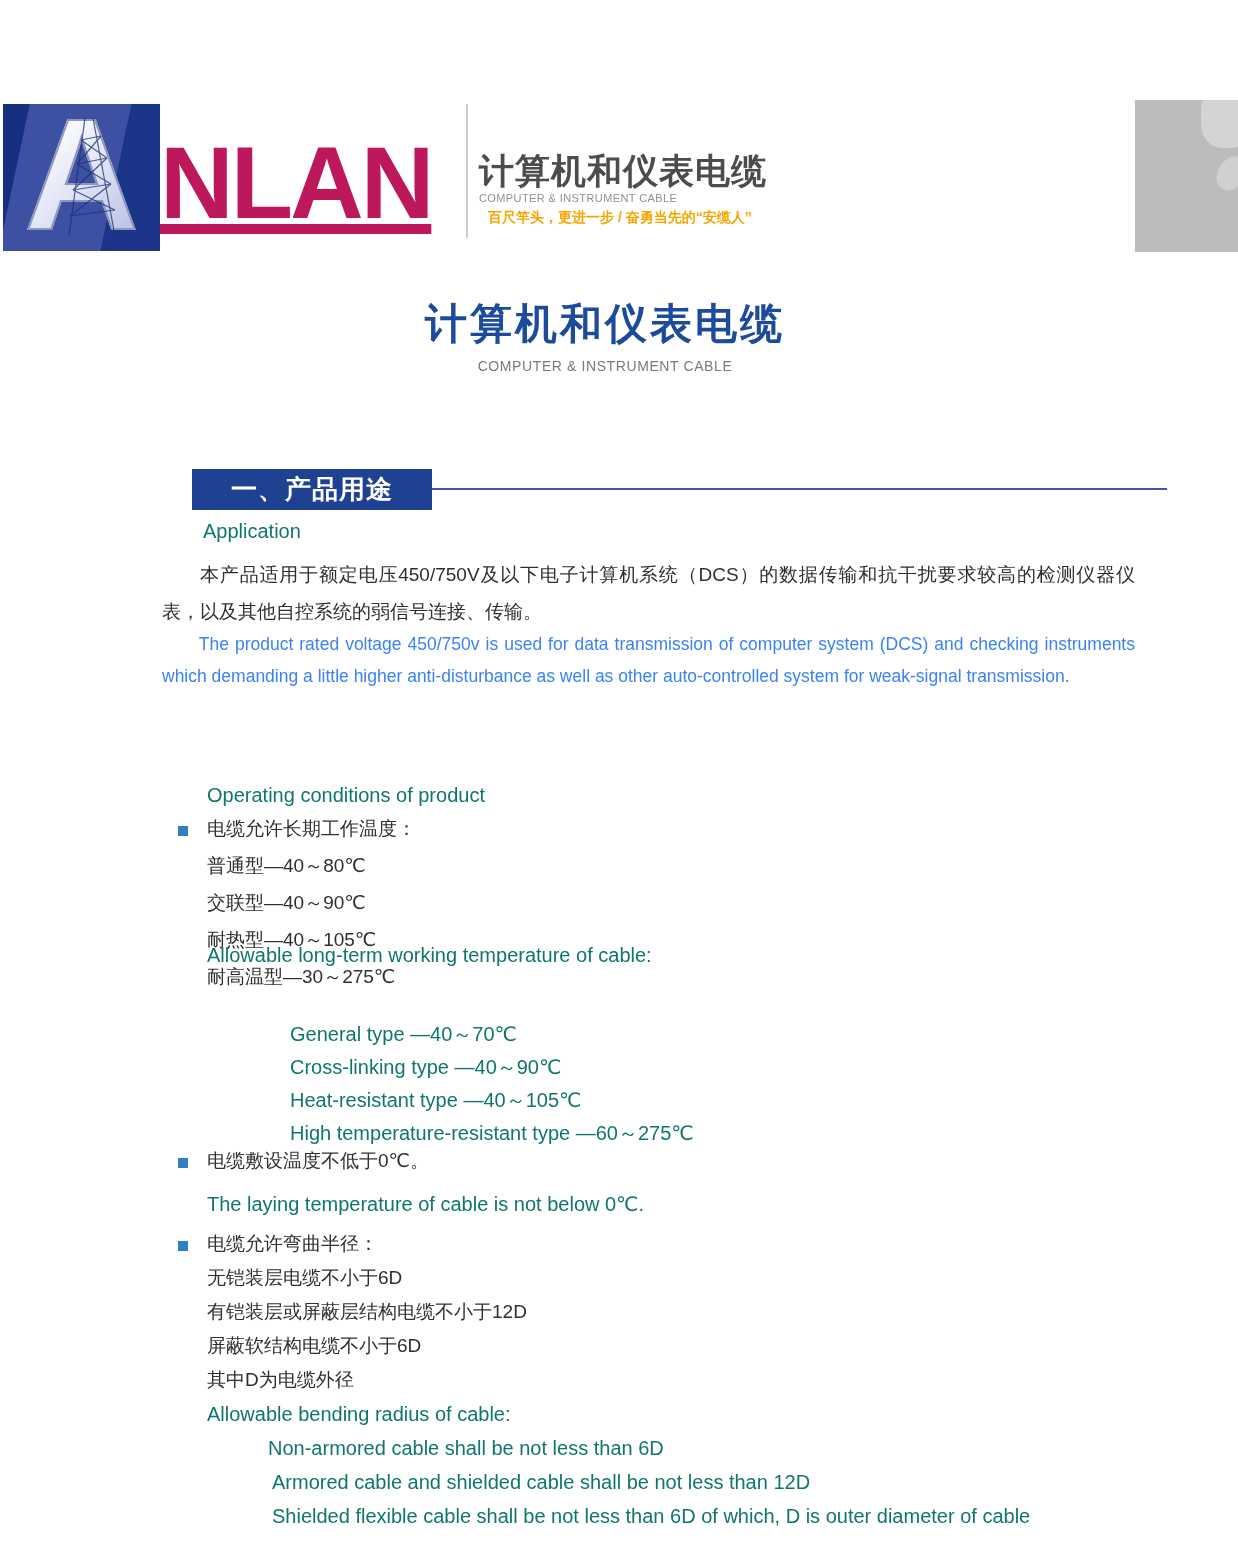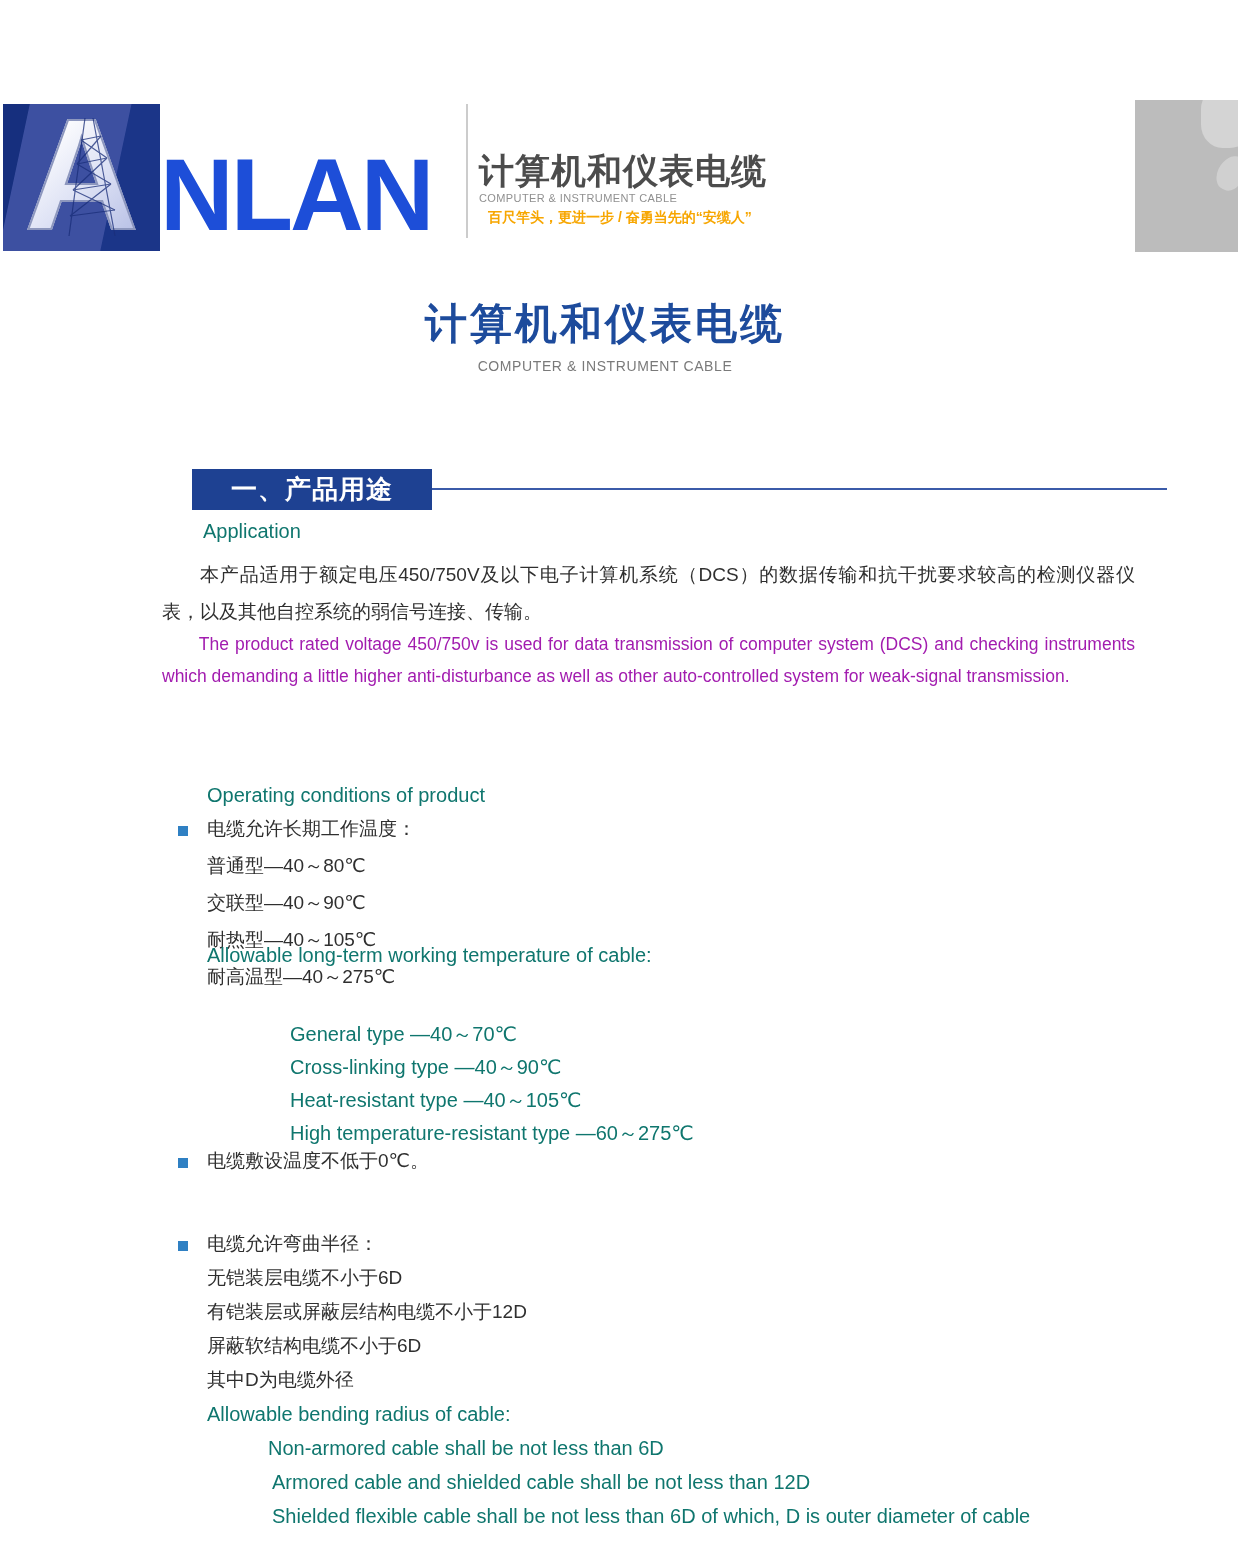--- a/index.html
+++ b/index.html
@@ -15,22 +15,22 @@
   }
   .logo-a{
     position:absolute;left:0;top:-6px;width:157px;height:147px;line-height:152px;text-align:center;
     font-size:158px;font-weight:bold;
     background:linear-gradient(135deg,#ffffff 25%,#dfe3f5 55%,#a9b3e0 100%);
     -webkit-background-clip:text;background-clip:text;color:transparent;
     -webkit-text-stroke:2px #8d97be;
   }
   .tower-sketch{position:absolute;left:52px;top:8px;pointer-events:none;opacity:.85;}
   .logo-nlan{
-    position:absolute;left:160px;top:144px;font-size:102px;font-weight:bold;line-height:1;
-    letter-spacing:-3px;color:#1d4ed8;white-space:nowrap;
+    position:absolute;left:160px;top:132px;font-size:102px;font-weight:bold;line-height:1;
+    letter-spacing:-3px;color:#be185d;white-space:nowrap;text-decoration:underline;
   }
   .hdr-divider{position:absolute;left:466px;top:104px;width:2px;height:134px;background:#cccccc;}
   .hdr-title{position:absolute;left:479px;top:148px;font-size:35px;font-weight:bold;color:#4c4c4c;letter-spacing:1px;white-space:nowrap;}
   .hdr-sub{position:absolute;left:479px;top:192px;font-size:11px;color:#909090;letter-spacing:.4px;white-space:nowrap;}
   .hdr-slogan{position:absolute;left:488px;top:209px;font-size:14px;font-weight:bold;color:#f7a600;white-space:nowrap;}
   .hdr-photo{position:absolute;left:1135px;top:100px;width:103px;height:152px;background:#bcbcbc;overflow:hidden;}
   .hdr-photo .blob1{position:absolute;right:-18px;top:-12px;width:55px;height:60px;background:#d4d4d4;border-radius:40% 60% 55% 45%;}
   .hdr-photo .blob2{position:absolute;right:-6px;top:55px;width:26px;height:36px;background:#d0d0d0;border-radius:60% 40% 50% 50%;transform:rotate(25deg);}
   
   .main-title{position:absolute;left:0;top:296px;width:1210px;text-align:center;font-size:42px;font-weight:bold;color:#1d4b9c;letter-spacing:3px;}
@@ -44,21 +44,21 @@
     color:#ffffff;font-size:26px;font-weight:bold;letter-spacing:1px;white-space:nowrap;
   }
   
   .ln{position:absolute;left:207px;font-size:19px;color:#2f2f2f;white-space:nowrap;line-height:1.2;}
   .ln.en{font-size:20px;color:#0f766e;}
   .ln.ind{left:290px;}
   .ln.ind2{left:268px;}
   .ln.ind3{left:272px;}
   .para{position:absolute;left:162px;width:973px;text-align:justify;}
   .para.cn{top:556px;font-size:19px;line-height:37px;color:#2f2f2f;text-indent:2em;}
-  .para.en{top:628px;font-size:17.5px;line-height:32px;color:#a21caf;text-indent:2.1em;}
+  .para.en{top:628px;font-size:17.5px;line-height:32px;color:#3b82f6;text-indent:2.1em;}
   .blt{position:absolute;left:178px;width:10px;height:10px;background:#2f80c3;}
 </style>
 </head>
 <body>
 
 <div class="page">
 
   <div>
     <div class="logo-square">
       <span class="logo-a">A</span>
@@ -93,29 +93,30 @@
   <div class="para cn">本产品适用于额定电压450/750V及以下电子计算机系统（DCS）的数据传输和抗干扰要求较高的检测仪器仪表，以及其他自控系统的弱信号连接、传输。</div>
   <div class="para en">The product rated voltage 450/750v is used for data transmission of computer system (DCS) and checking instruments which demanding a little higher anti-disturbance as well as other auto-controlled system for weak-signal transmission.</div>
 
   <div class="ln en" style="top:783px">Operating conditions of product</div>
 
   <span class="blt" style="top:826px"></span>
   <div class="ln" style="top:818px">电缆允许长期工作温度：</div>
   <div class="ln" style="top:855px">普通型—40～80℃</div>
   <div class="ln" style="top:892px">交联型—40～90℃</div>
   <div class="ln" style="top:929px">耐热型—40～105℃</div>
-  <div class="ln" style="top:966px">耐高温型—40～275℃</div>
+  <div class="ln" style="top:966px">耐高温型—30～275℃</div>
   <div class="ln en" style="top:943px">Allowable long-term working temperature of cable:</div>
   <div class="ln en ind" style="top:1022px">General type —40～70℃</div>
   <div class="ln en ind" style="top:1055px">Cross-linking type —40～90℃</div>
   <div class="ln en ind" style="top:1088px">Heat-resistant type —40～105℃</div>
   <div class="ln en ind" style="top:1121px">High temperature-resistant type —60～275℃</div>
 
   <span class="blt" style="top:1158px"></span>
   <div class="ln" style="top:1150px">电缆敷设温度不低于0℃。</div>
+  <div class="ln en" style="top:1192px">The laying temperature of cable is not below 0℃.</div>
 
   <span class="blt" style="top:1241px"></span>
   <div class="ln" style="top:1233px">电缆允许弯曲半径：</div>
   <div class="ln" style="top:1267px">无铠装层电缆不小于6D</div>
   <div class="ln" style="top:1301px">有铠装层或屏蔽层结构电缆不小于12D</div>
   <div class="ln" style="top:1335px">屏蔽软结构电缆不小于6D</div>
   <div class="ln" style="top:1369px">其中D为电缆外径</div>
   <div class="ln en" style="top:1402px">Allowable bending radius of cable:</div>
   <div class="ln en ind2" style="top:1436px">Non-armored cable shall be not less than 6D</div>
   <div class="ln en ind3" style="top:1470px">Armored cable and shielded cable shall be not less than 12D</div>

